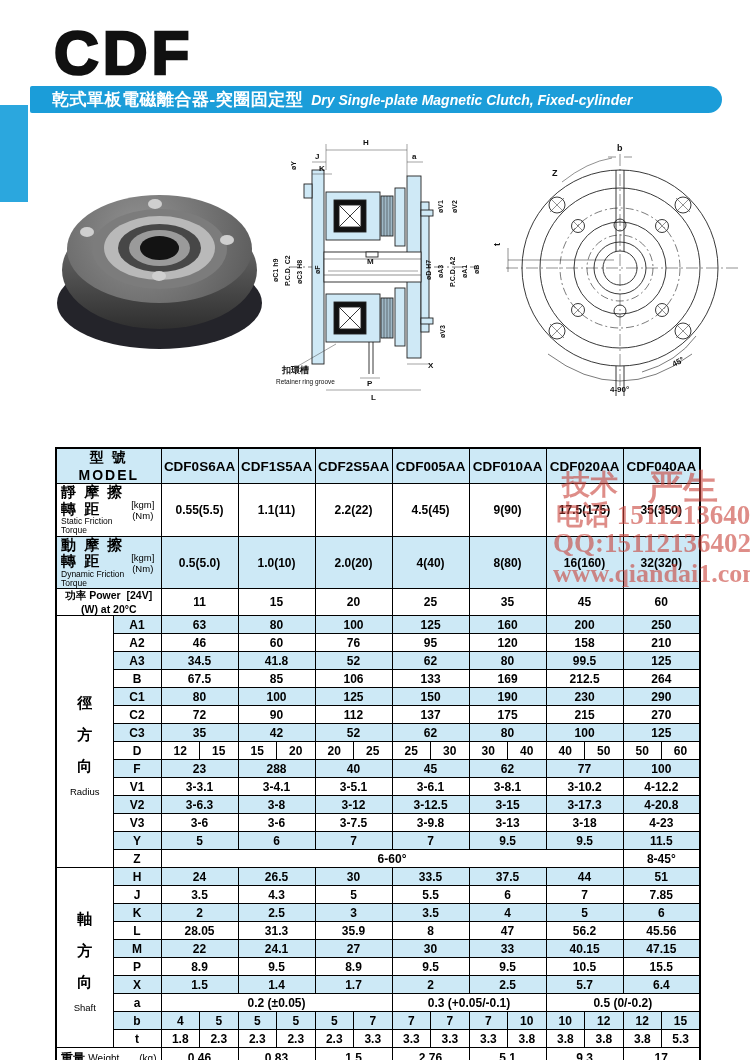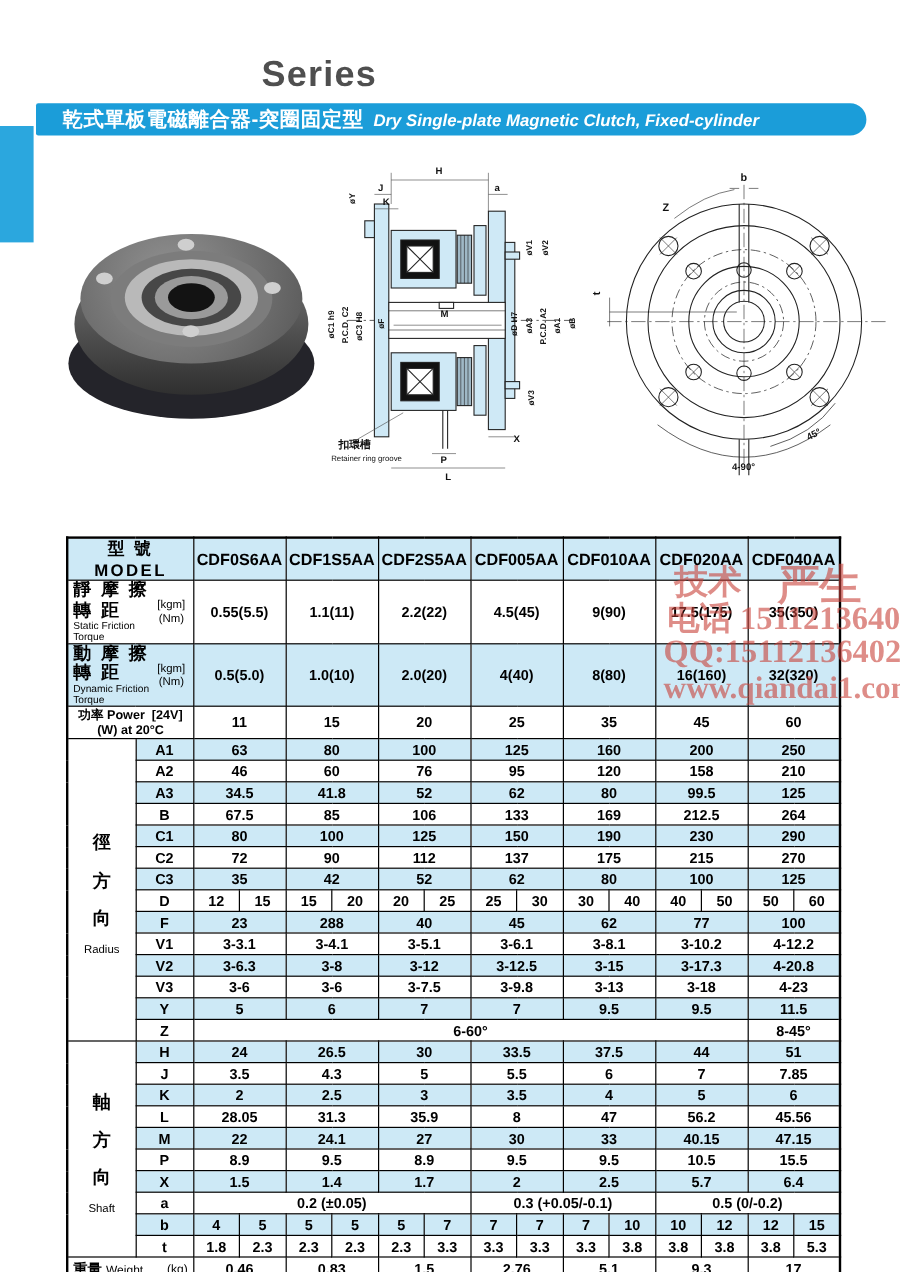--- a/index.html
+++ b/index.html
@@ -59,21 +59,25 @@
   .plbl{font-size:11.5px;font-weight:bold;text-align:left;padding-left:4px !important;}
   .plbl .sm{font-size:10px;}
 
   .pagenum{position:absolute;left:0;right:0;top:1022px;text-align:center;font-size:15px;font-weight:bold;}
 </style>
 </head>
 <body>
 
 <div class="page">
 
-  <div class="logo-sub">Series</div>
+  <div class="logo-row">
+    <svg width="230" height="70">
+      <text x="2" y="56" font-size="62" font-weight="bold" letter-spacing="4" fill="#ffffff" stroke="#111" stroke-width="2.6" paint-order="stroke">CDF</text>
+    </svg>
+  </div>
 
   <div class="banner">
     <span class="zh">乾式單板電磁離合器-突圈固定型</span>
     <span class="en">Dry Single-plate Magnetic Clutch, Fixed-cylinder</span>
   </div>
   <div class="leftbar"></div>
 
   <div class="photo">
     <div class="ph-base"></div>
       <div class="ph-body"></div>

